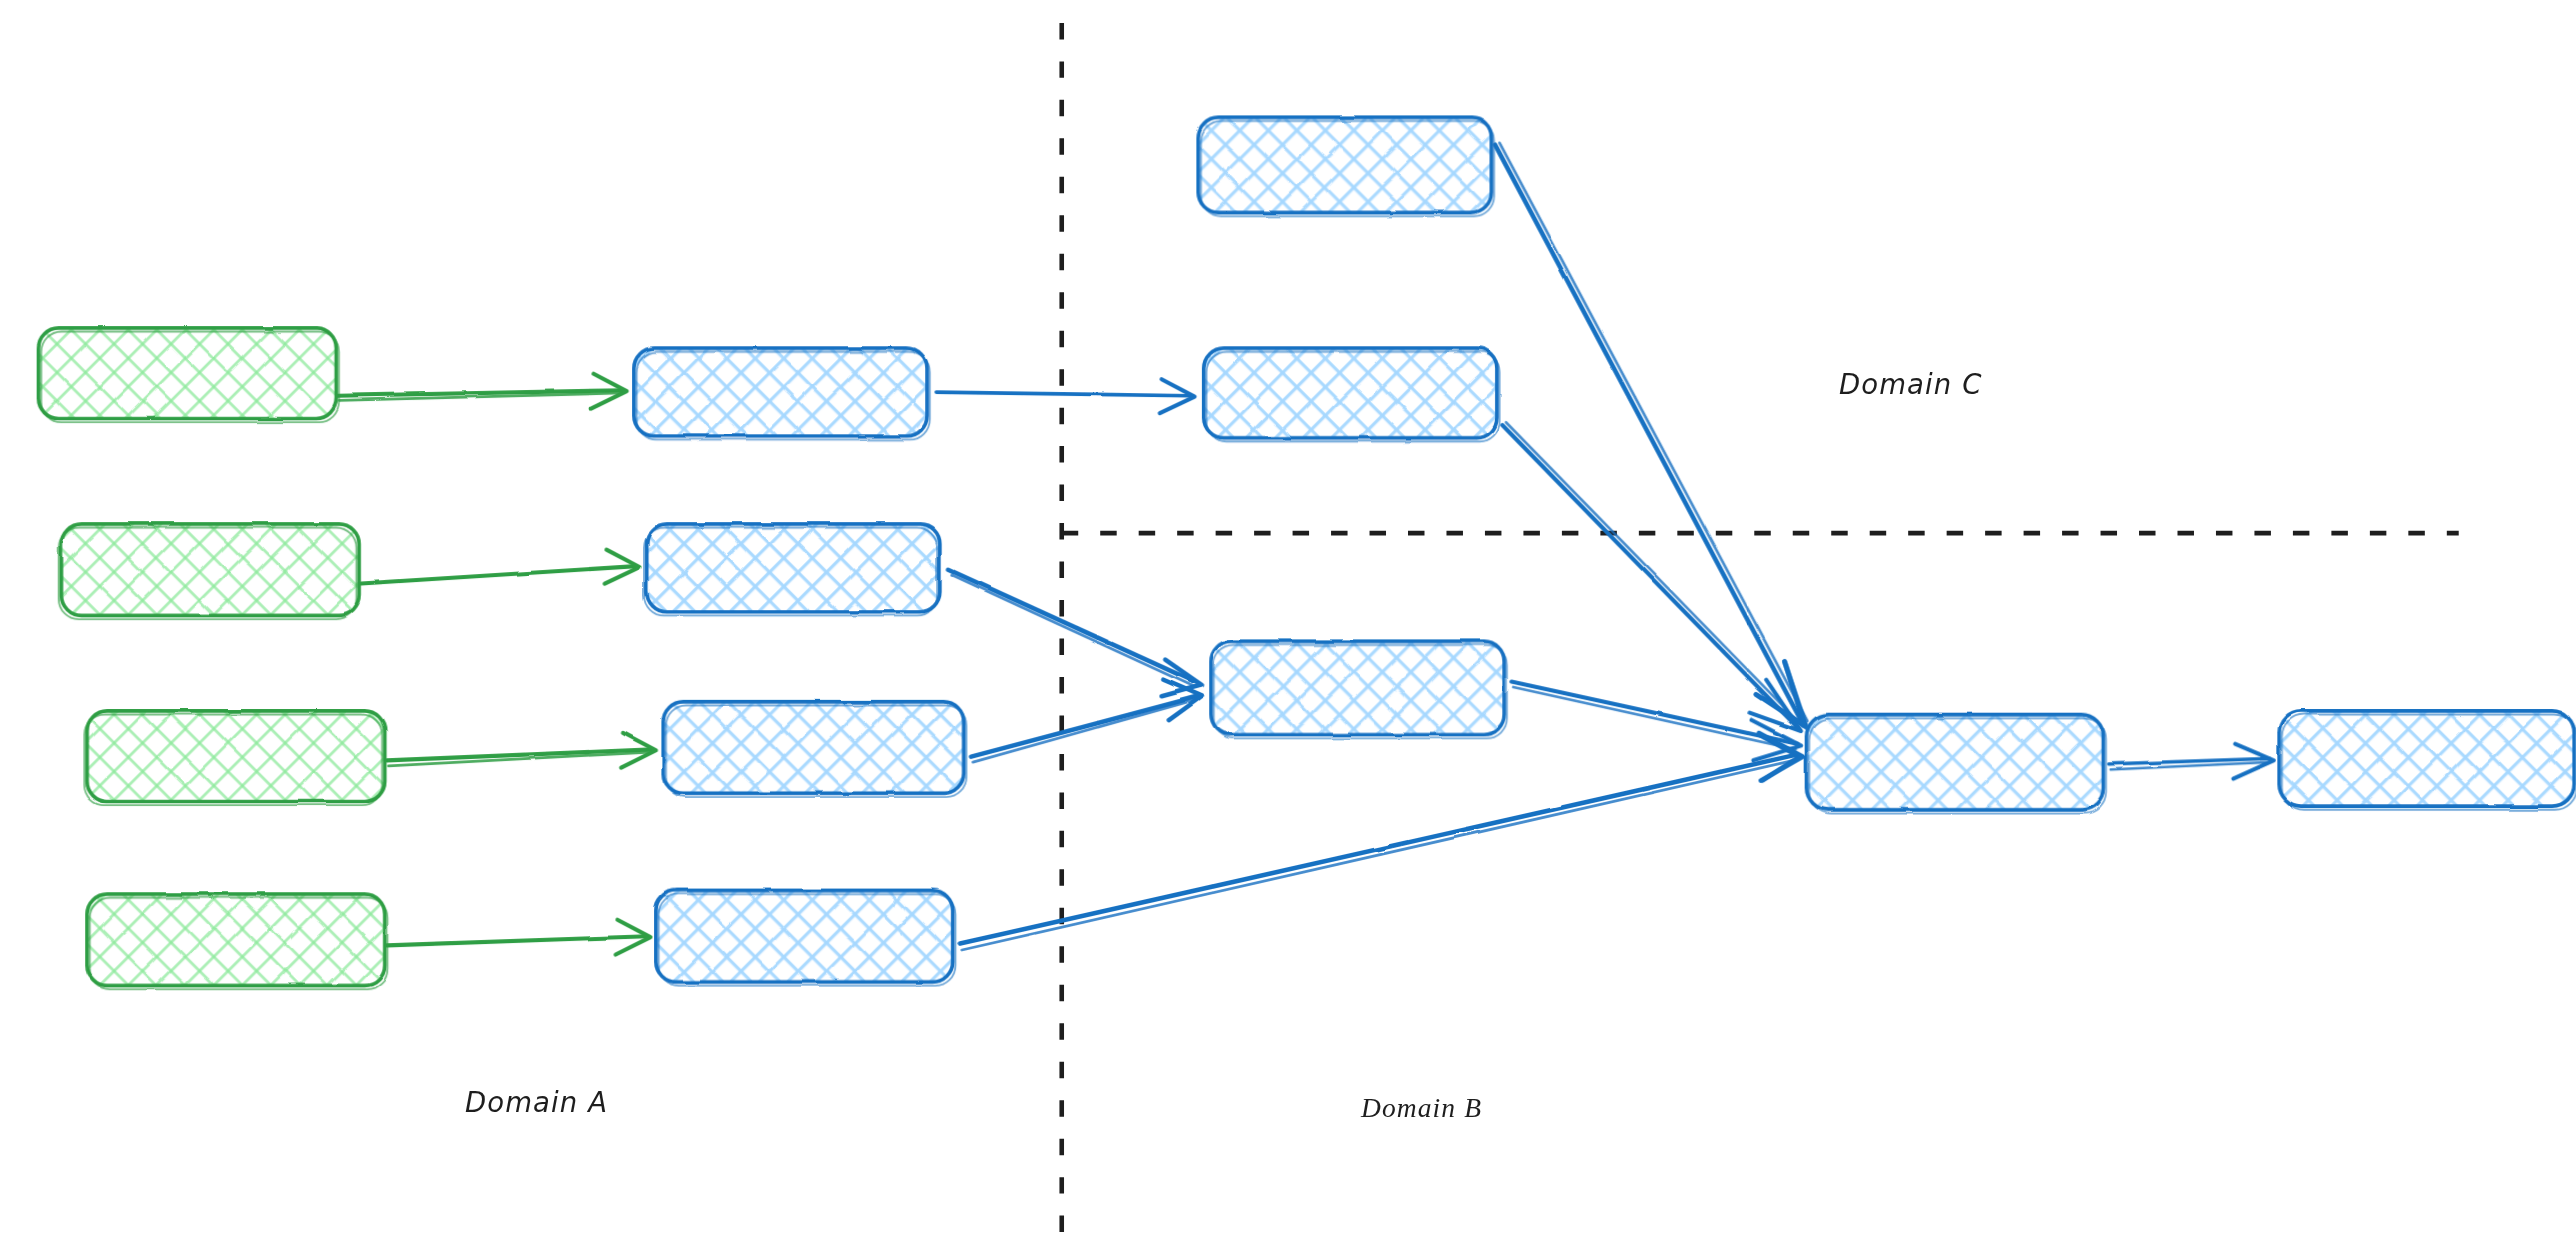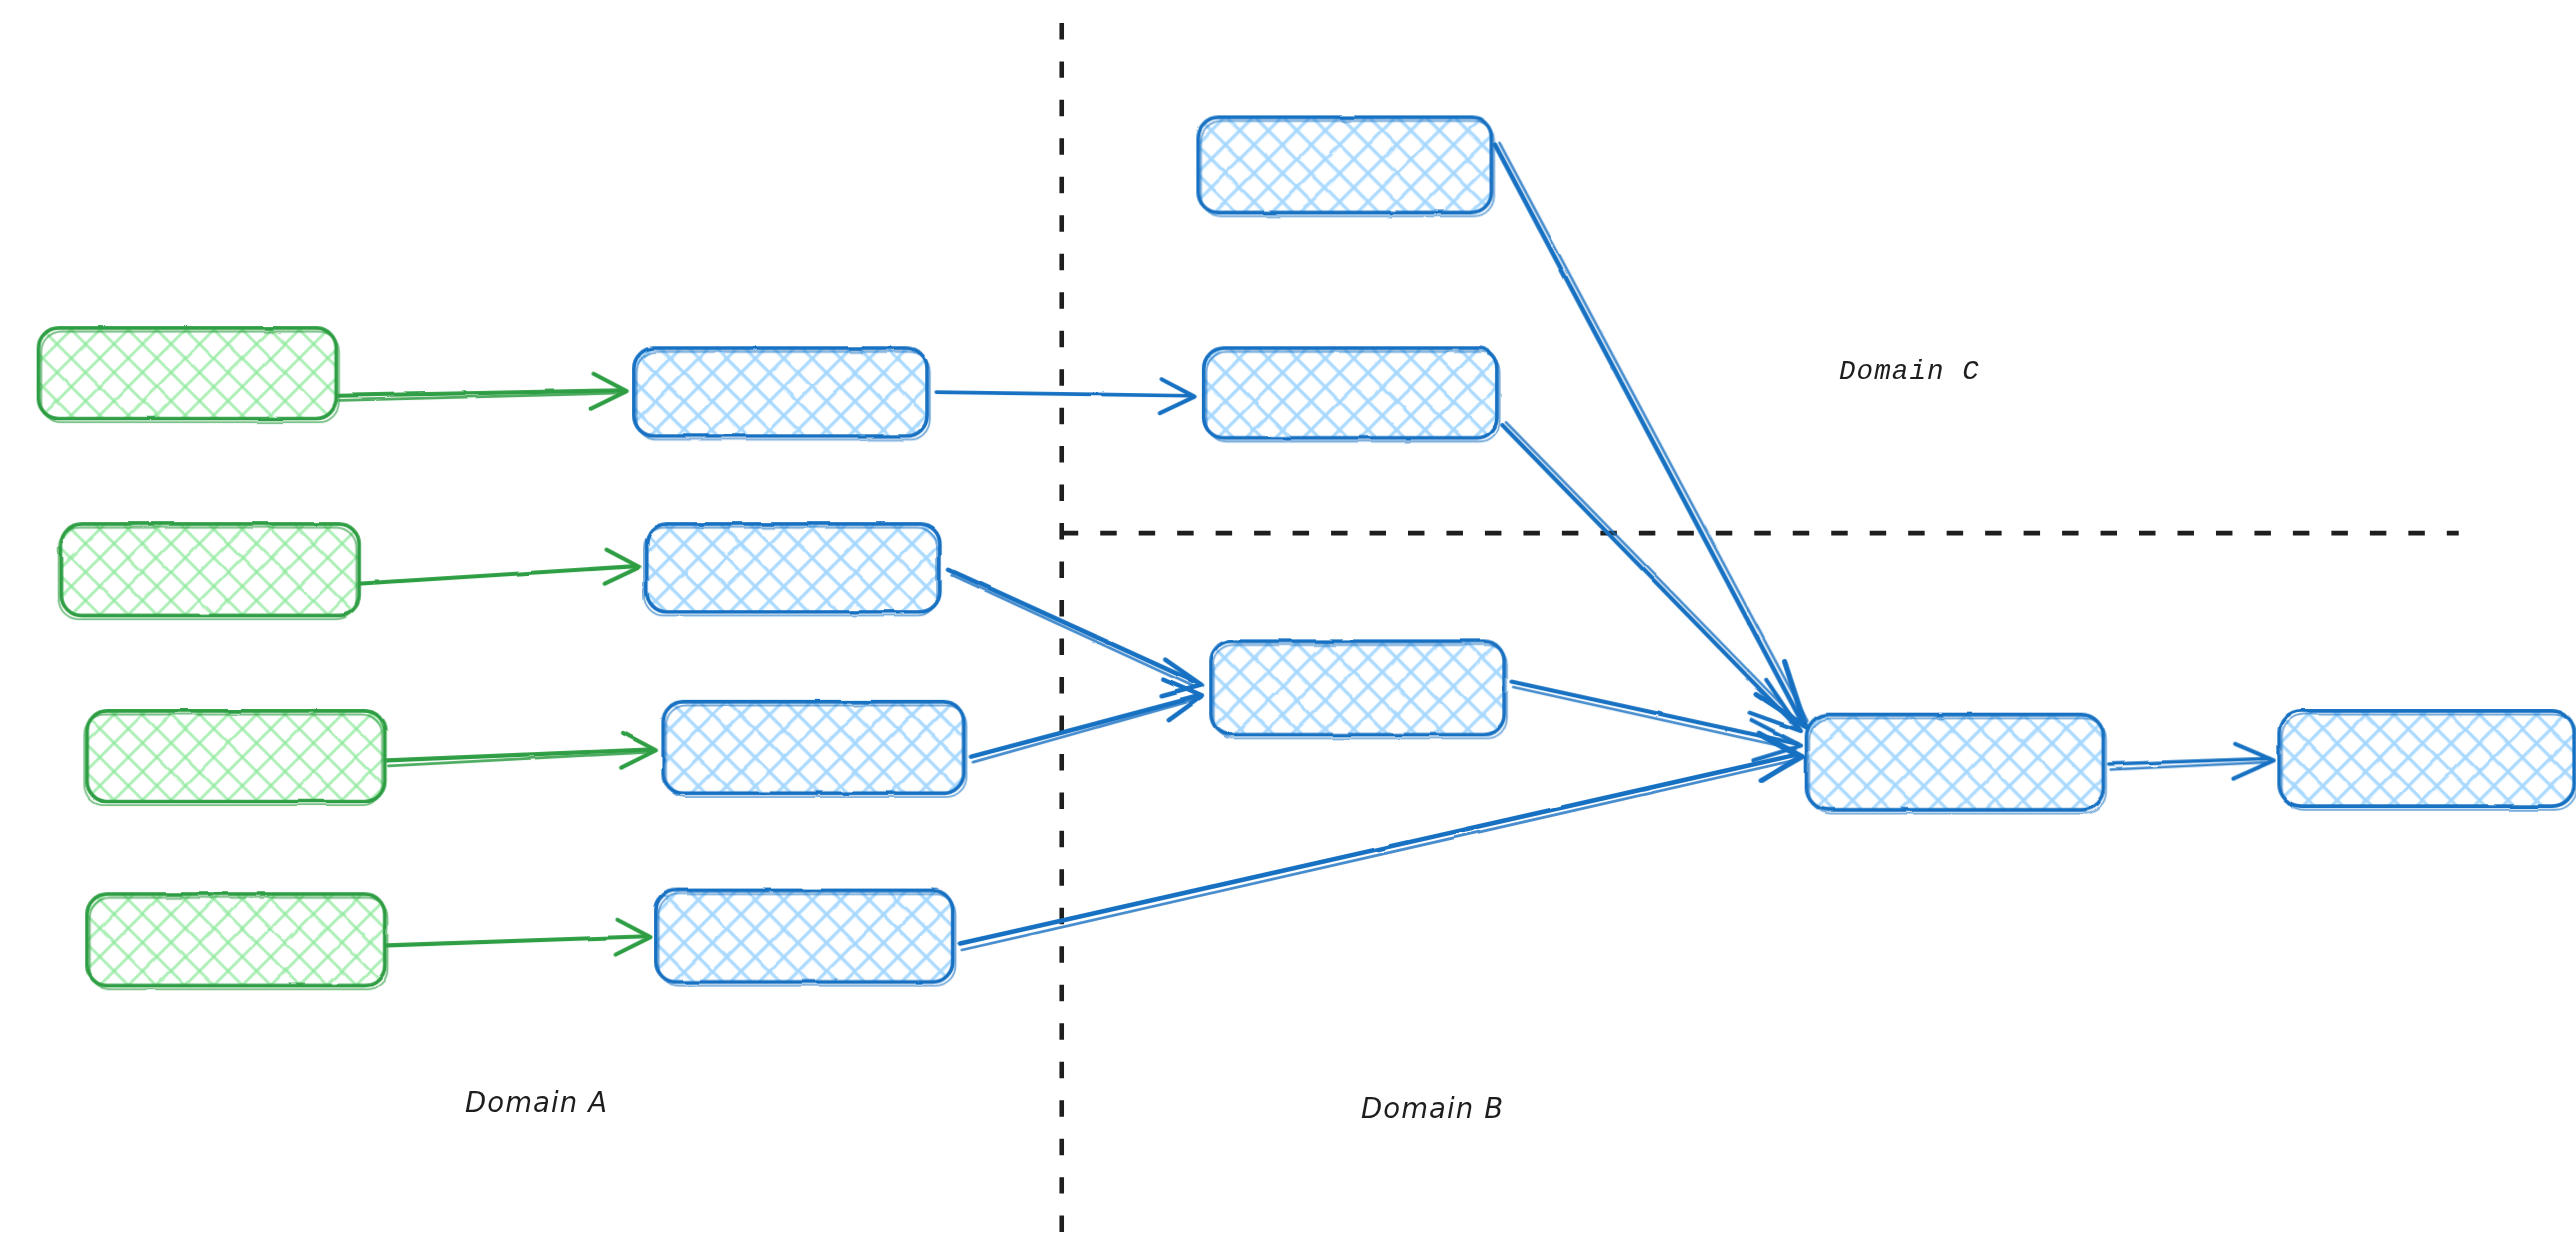--- a/index.html
+++ b/index.html
@@ -196,16 +196,16 @@
       </g>
     </g>
 
     <g filter="url(#rough2)">
       <path d="M1948,722 L1972,794 L1918,758" fill="none" stroke="#1971c2" stroke-width="5" stroke-linecap="round" stroke-linejoin="round"></path>
       <path d="M1920,800 L1968,826 L1922,852" fill="none" stroke="#1971c2" stroke-width="5" stroke-linecap="round" stroke-linejoin="round"></path>
     </g>
   </svg>
 
   <div class="domain-label" style="left:465px; top:1086px;text-align:center;">Domain A</div>
-  <div class="domain-label" style="left:1361px; top:1092px;">Domain B</div>
-  <div class="domain-label" style="left:1839px; top:356px;font-family:Liberation Mono, monospace;">Domain C</div>
+  <div class="domain-label" style="left:1361px; top:1092px;font-family:Liberation Serif, serif;">Domain B</div>
+  <div class="domain-label" style="left:1839px; top:368px;">Domain C</div>
 </div>
 
 
 </body></html>

